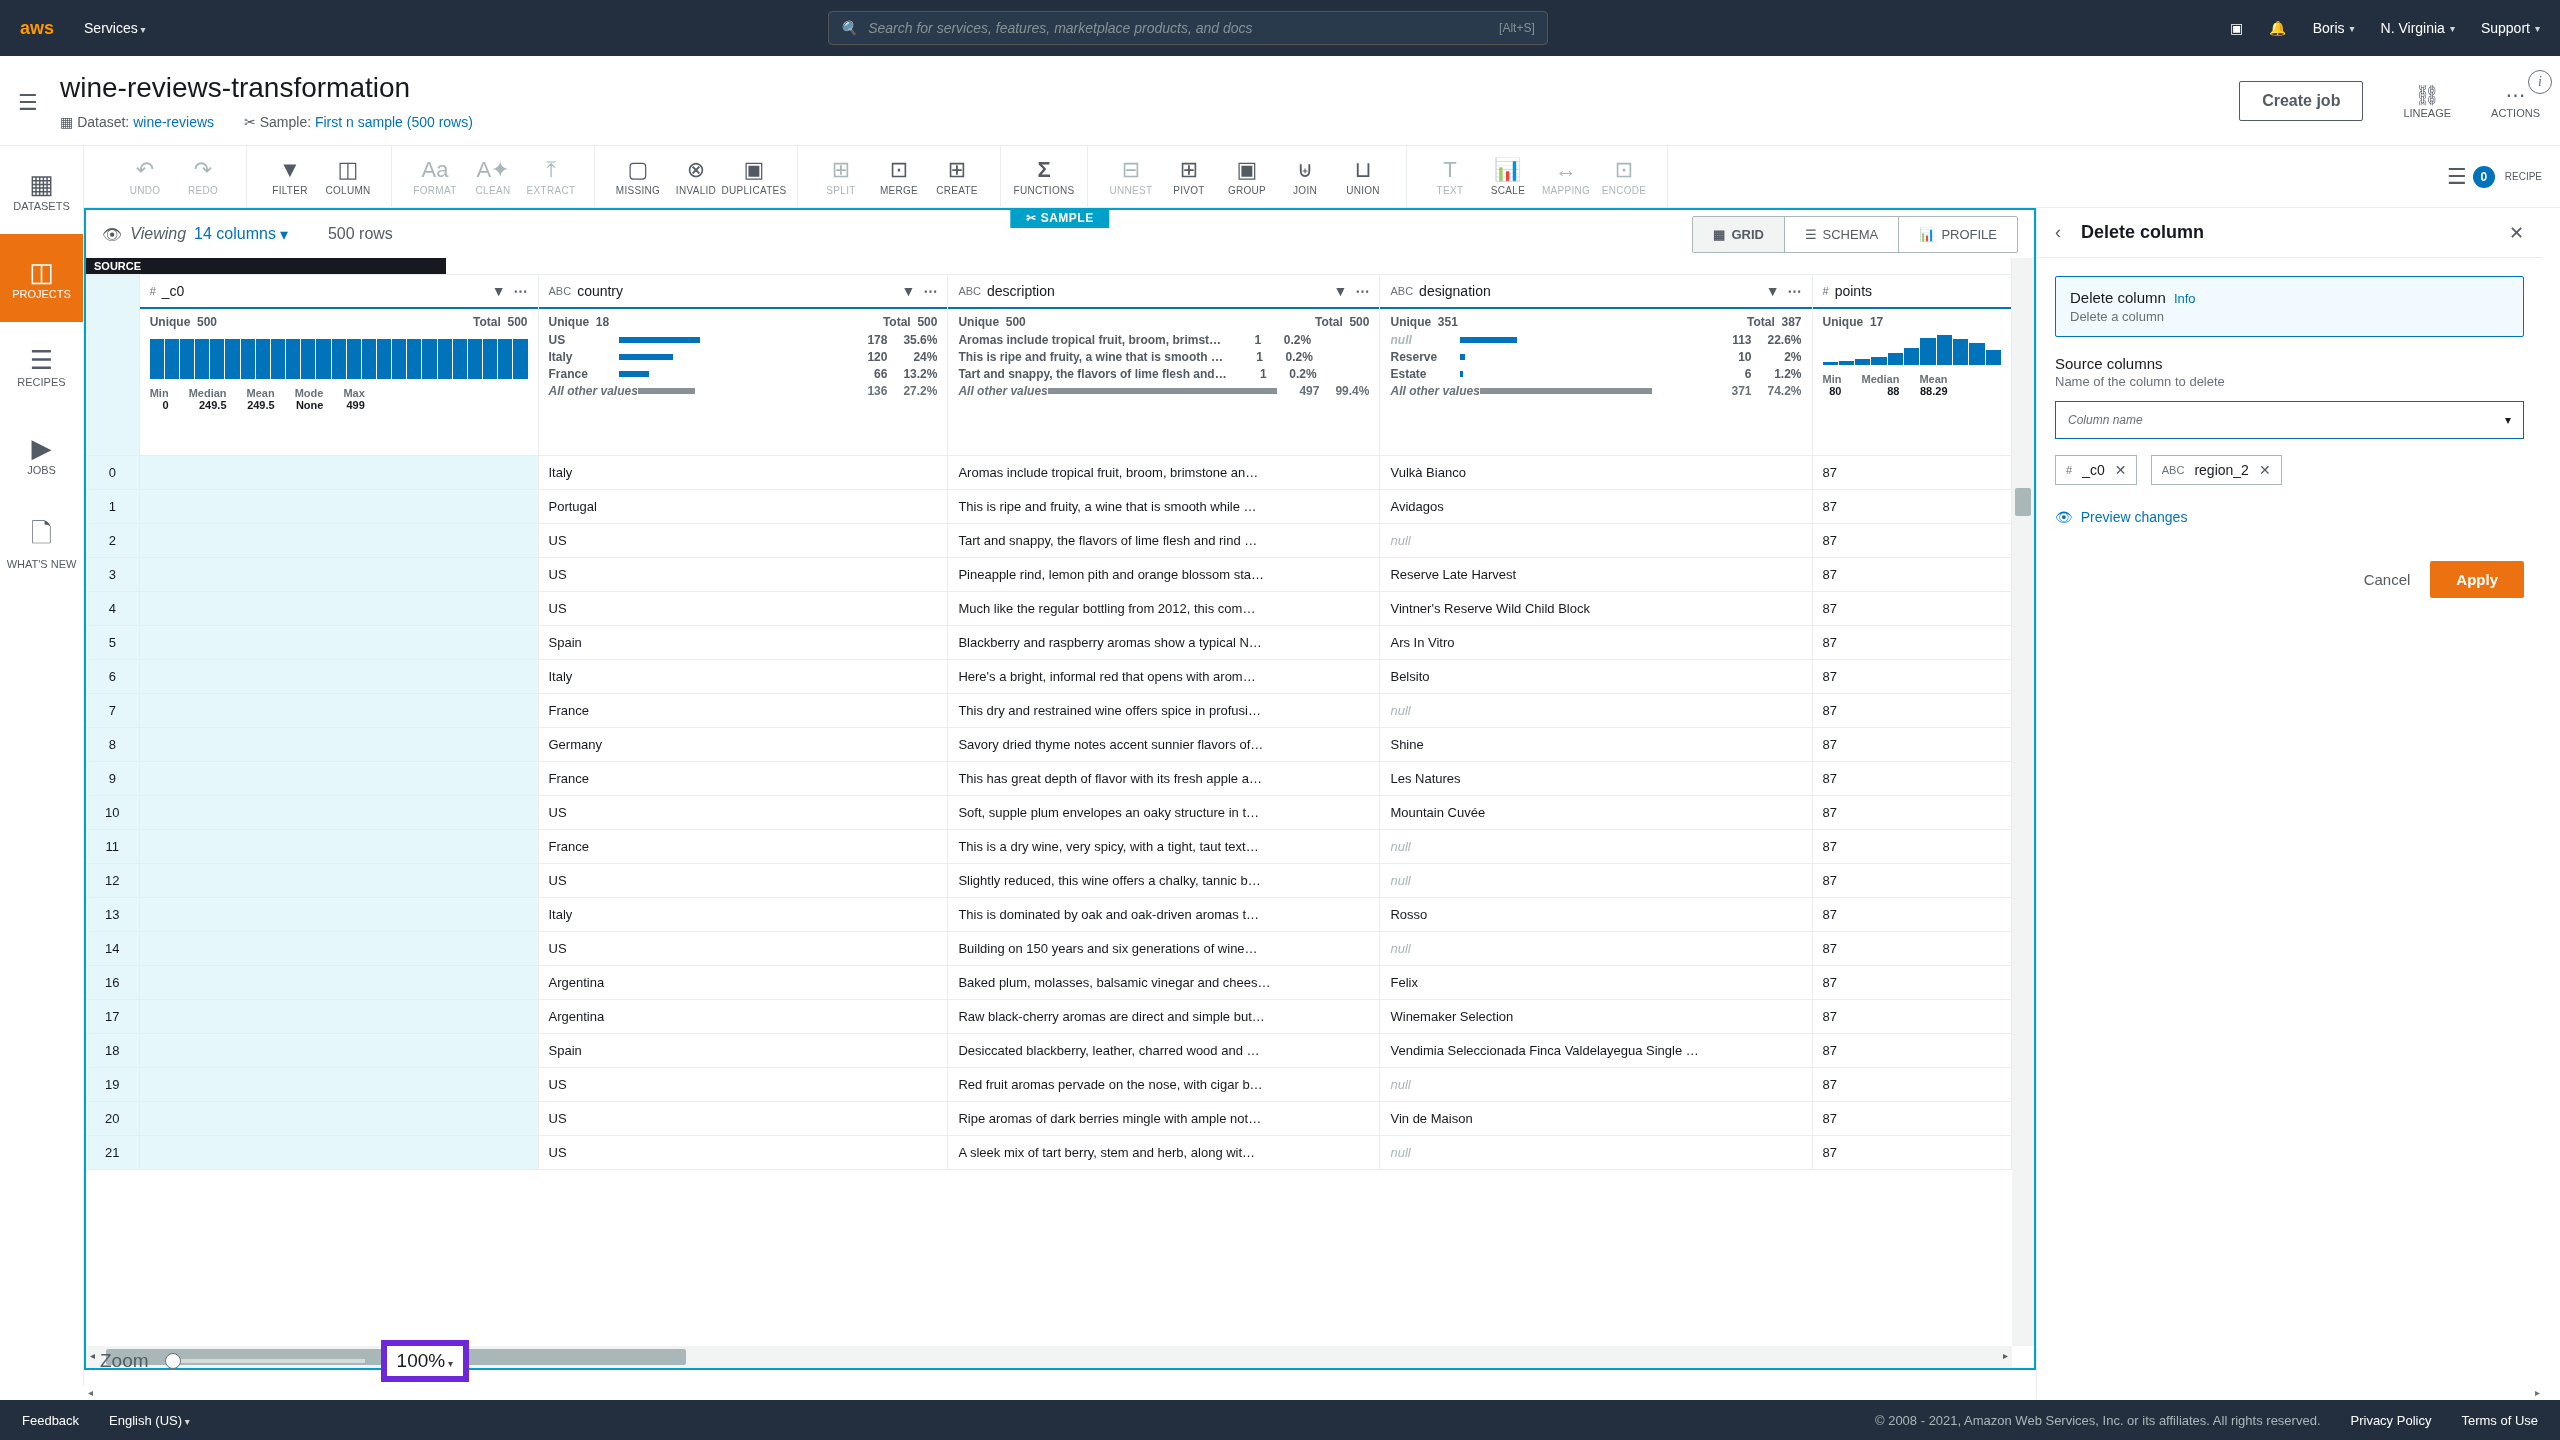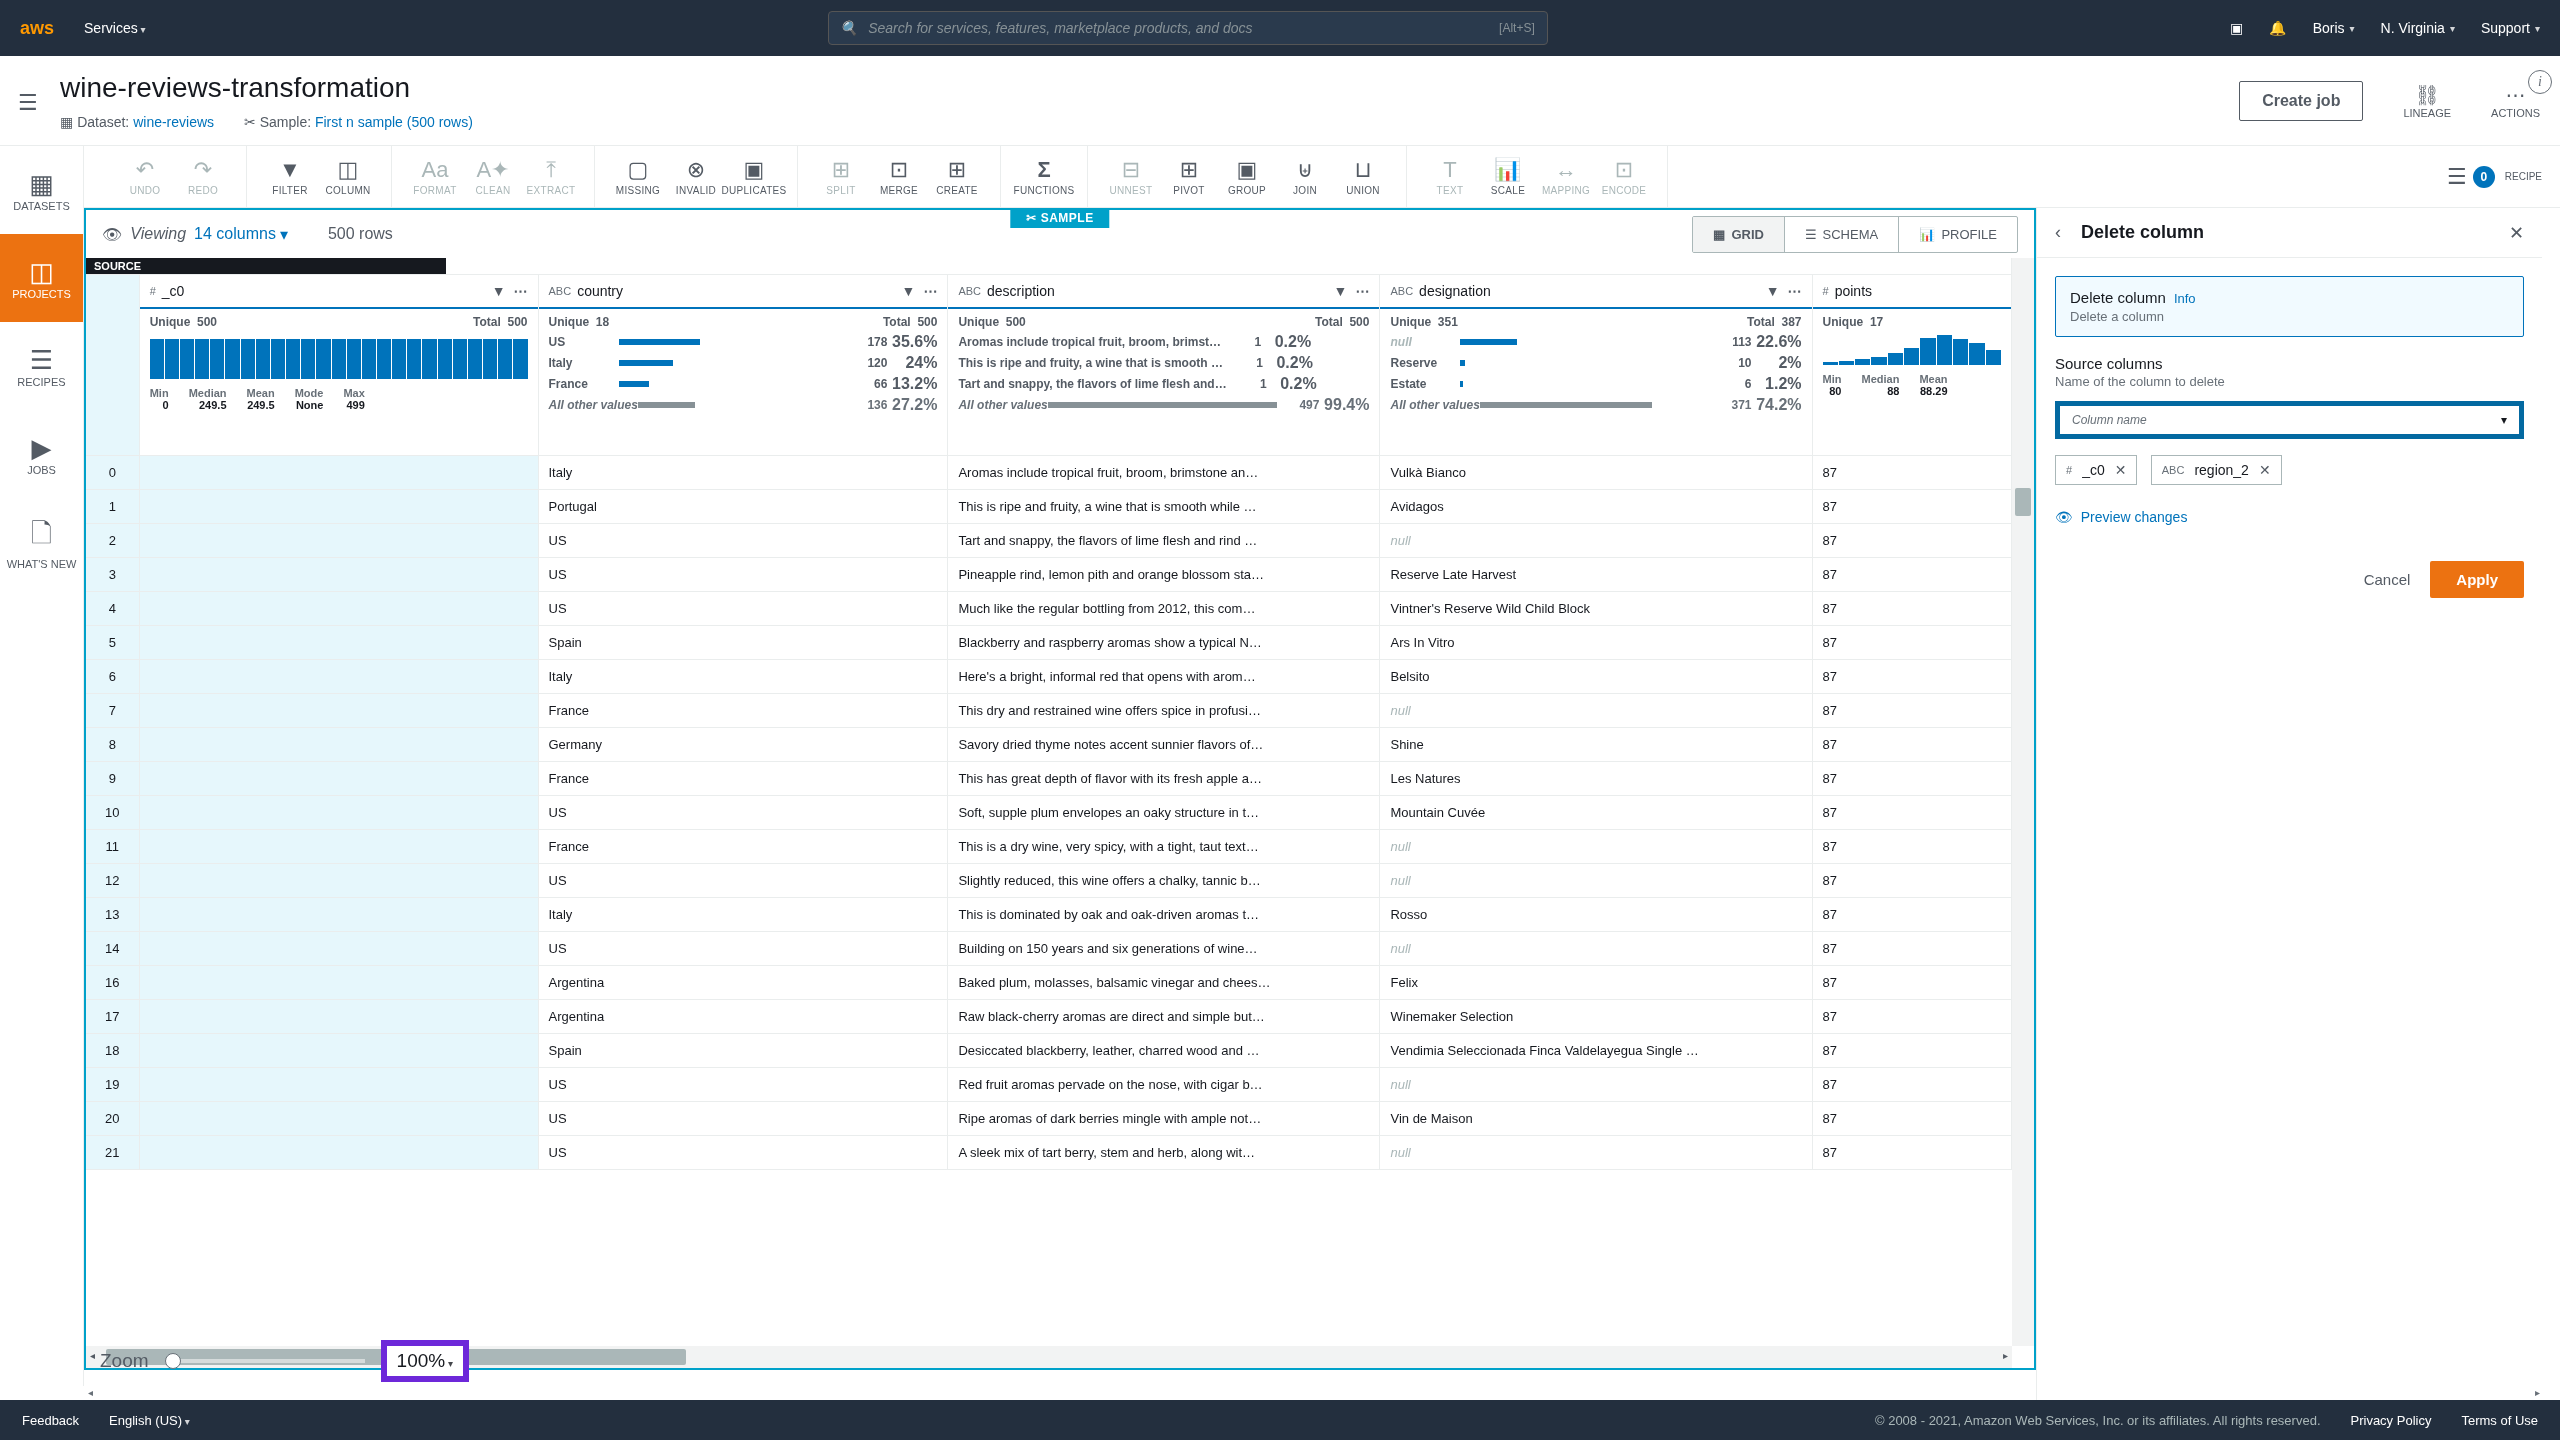--- a/index.html
+++ b/index.html
@@ -67,21 +67,21 @@
 .col-header .typ { font-size: 11px; color: #687078; font-weight: normal;}
 .col-header .name { font-size: 14px; font-weight: normal;}
 .col-header .actions { margin-left: auto; display: flex; gap: 8px; color: #545b64; font-size: 14px;}
 .col-stats { padding: 6px 10px 10px; font-size: 12px; color: #545b64; height: 146px;}
 .stats-row { display: flex; justify-content: space-between; font-size: 12px; margin-bottom: 4px;}
 .dist-item { display: flex; align-items: center; font-size: 12px; margin: 3px 0;}
 .dist-item .lbl { min-width: 70px; }
 .dist-item .bar-c { flex: 1; position: relative; height: 6px;}
 .dist-item .bar { height: 6px; background: #0073bb; }
 .dist-item .n { min-width: 40px; text-align: right; font-size: 12px;}
-.dist-item .p { min-width: 50px; text-align: right; font-size: 16px;}
+.dist-item .p { min-width: 50px; text-align: right; font-size: 12px;}
 .numstat { display: flex; gap: 20px; margin-top: 8px; font-size: 11px;}
 .numstat div { text-align: right; }
 .numstat .k { color: #687078; display:block;}
 .numstat .v { font-weight: bold; color: #16191f;}
 .histo { height: 44px; display: flex; align-items: flex-end; gap: 1px; margin: 6px 0;}
 .histo span { flex: 1; background: #0073bb; }
 td.null { color: #aab7b8; font-style: italic;}
 .scroll-v { position: absolute; right: 0; top: 0; bottom: 22px; width: 22px; background: #f2f3f3;}
 .scroll-v .thumb { position: absolute; top: 230px; left: 3px; right: 3px; height: 28px; background: #aab7b8; border-radius: 2px;}
 .scroll-h { position: absolute; left: 0; right: 22px; bottom: 0; height: 22px; background: #f2f3f3;}
@@ -94,21 +94,21 @@
 .sp-header .back { font-size: 18px; color: #545b64; cursor: pointer;}
 .sp-header .title { margin-left: 20px; font-size: 18px; font-weight: bold;}
 .sp-header .close { margin-left: auto; font-size: 18px; color: #545b64; cursor: pointer;}
 .sp-body { padding: 18px; }
 .info-box { border: 1px solid #0073bb; background: #f1faff; padding: 12px 14px; border-radius: 2px; margin-bottom: 18px;}
 .info-box .t { font-size: 15px; }
 .info-box .t a { color: #0073bb; text-decoration: none; margin-left: 8px; font-size: 13px;}
 .info-box .d { color: #687078; font-size: 13px; margin-top: 3px;}
 .sp-body .section-t { font-size: 15px; margin-bottom: 2px;}
 .sp-body .section-d { font-size: 13px; color: #687078; margin-bottom: 12px;}
-.select-box { border: 5px solid #0369a1; height: 38px; display: flex; align-items: center; padding: 0 12px; color: #687078; font-style: italic; margin-bottom: 16px; position: relative;}
+.select-box { border: 1px solid #0369a1; height: 38px; display: flex; align-items: center; padding: 0 12px; color: #687078; font-style: italic; margin-bottom: 16px; position: relative;}
 .select-box .arrow { position: absolute; right: 12px; color: #16191f; font-style: normal;}
 .chip { display: inline-flex; align-items: center; gap: 10px; border: 1px solid #aab7b8; padding: 6px 10px; margin-right: 10px; font-size: 14px; cursor: default;}
 .chip .x { cursor: pointer; color: #545b64;}
 .preview { margin-top: 24px; color: #0073bb; font-size: 14px; cursor: pointer; display: flex; align-items: center; gap: 8px;}
 .sp-actions { margin-top: 36px; display: flex; justify-content: flex-end; gap: 20px; align-items: center;}
 .btn-cancel { color: #545b64; cursor: pointer; font-size: 15px;}
 .btn-apply { background: #ec7211; color: #fff; border: none; padding: 10px 26px; font-weight: bold; border-radius: 2px; cursor: pointer; font-size: 15px;}
 
 
 .zoom-bar { position: absolute; left: 100px; bottom: 58px; display: flex; align-items: center; gap: 16px; font-size: 19px;}

